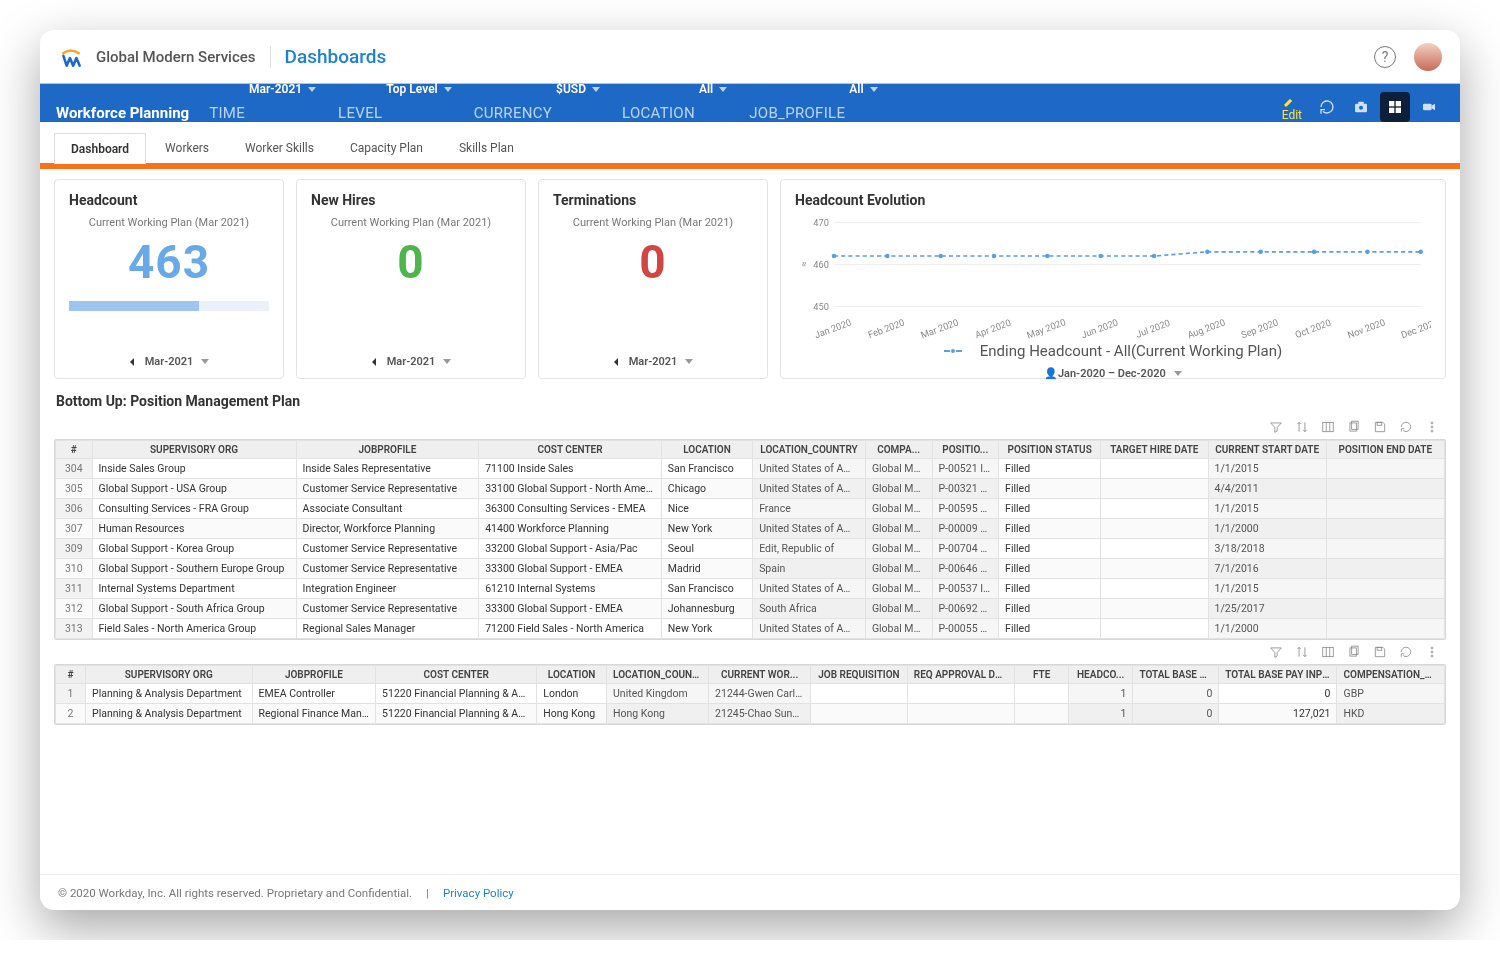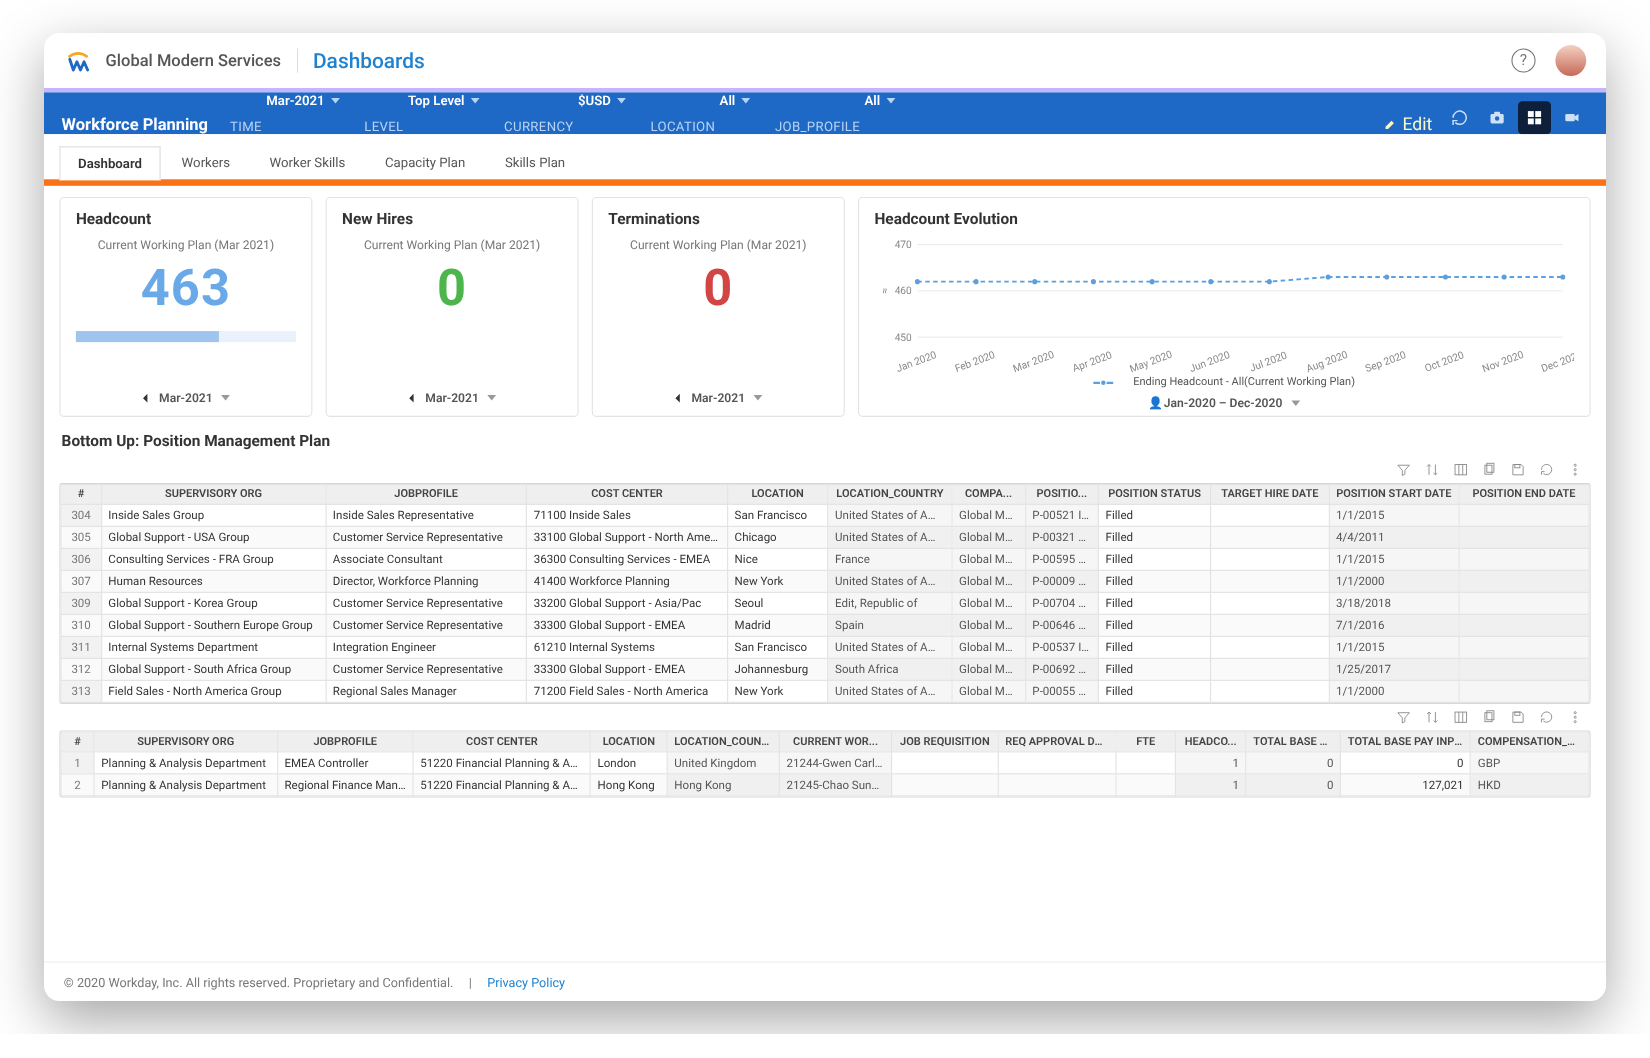--- a/index.html
+++ b/index.html
@@ -1,37 +1,37 @@
 <!DOCTYPE html>
 <html><head>
 <meta charset="utf-8">
 <style>
 * { box-sizing: border-box; margin: 0; padding: 0; }
 html, body { font-family: -apple-system, BlinkMacSystemFont, "Segoe UI", Roboto, Arial, sans-serif; font-size: 12px; color: #333; background: #fff; }
 .frame { width: 1420px; height: 880px; margin: 30px auto; border-radius: 14px; box-shadow: 0 18px 50px rgba(0,0,0,0.35); overflow: hidden; display: flex; flex-direction: column; background: #fff; }
-.topbar { height: 54px; display: flex; align-items: center; padding: 0 18px; border-bottom: 4px solid #c4b5fd; text-align: right; }
+.topbar { height: 54px; display: flex; align-items: center; padding: 0 18px; border-bottom: 1px solid #c4b5fd; text-align: right; }
 .logo { width: 26px; height: 26px; margin-right: 12px; position: relative; }
 .logo svg { width: 100%; height: 100%; }
 .brand { font-size: 15px; color: #555; font-weight: 500; }
 .divider-v { width: 1px; height: 22px; background: #ddd; margin: 0 14px; }
 .crumb { color: #1f82d0; font-size: 19px; font-weight: 500; }
 .topbar .spacer { flex: 1; }
 .help-icon { width: 22px; height: 22px; border: 1.8px solid #777; border-radius: 50%; display: flex; align-items: center; justify-content: center; color: #777; font-size: 14px; margin-right: 18px; cursor: pointer; }
 .avatar { width: 28px; height: 28px; border-radius: 50%; background: linear-gradient(#f3d0c0,#c76a5a); overflow: hidden; }
 .bluebar { height: 38px; background: #1e69c6; color: #fff; display: flex; align-items: flex-end; padding: 0 16px; font-size: 13px; }
 .bluebar .title { font-weight: 700; font-size: 15px; margin-right: 20px; }
 .filter { display: flex; align-items: center; margin-right: 22px; cursor: pointer; }
-.filter .lbl { color: #b9d4f3; font-size: 12px; margin-right: 4px; letter-spacing: .3px; margin-top: 48px; }
+.filter .lbl { color: #b9d4f3; font-size: 15px; margin-right: 4px; letter-spacing: .3px; margin-top: 48px; }
 .filter .val { font-weight: 600; font-size: 12px; }
 .filter .caret, .dropdown .caret { width: 0; height: 0; border-left: 4px solid transparent; border-right: 4px solid transparent; border-top: 5px solid #b9d4f3; margin-left: 6px; }
 .bluebar .spacer { flex: 1; }
 .iconbtn { width: 30px; height: 30px; display: flex; align-items: center; justify-content: center; color: #cfe1f7; cursor: pointer; border-radius: 4px; margin-left: 4px; }
 .iconbtn.active { background: #0d1f3a; color: #fff; }
 .iconbtn svg { width: 16px; height: 16px; }
-.edit-btn { display: flex; align-items: center; color: #fef9c3; font-size: 16px; cursor: pointer; margin-right: 6px; }
+.edit-btn { display: flex; align-items: center; color: #fde047; font-size: 12px; cursor: pointer; margin-right: 6px; flex-direction: column; }
 .edit-btn svg { width: 13px; height: 13px; margin-right: 4px; }
 .tabs { display: flex; padding: 10px 14px 0; border-bottom: 6px solid #f97316; background:#fff; }
 .tab { padding: 8px 16px; font-size: 12px; color: #555; border: 1px solid transparent; border-bottom: none; cursor: pointer; background:#f6f6f6; margin-right:2px;}
 .tab.active { background:#fff; border-color: #ddd; font-weight: 600; color:#333; position:relative; top:1px;}
 .tab:not(.active){background:transparent;}
 .content { flex: 1; overflow: auto; padding: 10px 14px 14px; background:#fff;}
 .cards { display: flex; gap: 12px; }
 .card { border: 1px solid #e3e3e3; border-radius: 4px; padding: 12px 14px 10px; display:flex; flex-direction:column;}
 .card.small { width: 230px; height:200px;}
 .card.chart { flex: 1; height:200px;}
@@ -44,21 +44,21 @@
 .progress { height:10px; background:#eaf1fb; margin-top:12px;}
 .progress .fill{height:100%; background:#9fc5ee; width:65%;}
 .card .spacer{flex:1;}
 .dropdown { display:flex; align-items:center; justify-content:center; font-size:11px; color:#555; font-weight:600; cursor:pointer; padding-top:6px; border-top:1px solid transparent;}
 .dropdown svg{width:10px;height:10px;margin-right:6px;fill:#333;}
 .dropdown .caret{border-top-color:#999; margin-left:8px;}
 .chart-area{flex:1; position:relative;}
 .chart-svg{width:100%; height:100%;}
 .axis-label{font-size:9px; fill:#888;}
 .tick-label{font-size:9px; fill:#888;}
-.legend{display:flex; align-items:center; justify-content:center; gap:18px; font-size:10px; color:#555; margin-top:2px;}
+.legend{display:flex; align-items:center; justify-content:center; gap:18px; font-size:15px; color:#555; margin-top:2px;}
 .legend .swatch-line{width:18px;height:0;border-top:2px dashed #5a9fe0; position:relative;}
 .legend .swatch-line::after{content:'';position:absolute;left:7px;top:-3px;width:4px;height:4px;background:#5a9fe0;border-radius:50%;}
 .section-title{font-size:14px; font-weight:700; margin:14px 0 6px 2px;}
 .table-toolbar{display:flex; justify-content:flex-end; gap:10px; padding:4px 6px; color:#888;}
 .table-toolbar .tbtn{cursor:pointer; width:16px;height:16px; display:flex;align-items:center;justify-content:center;}
 .table-toolbar svg{width:14px;height:14px;stroke:#888;fill:none;stroke-width:1.4;}
 .grid{border:1px solid #d7d7d7; border-radius:2px; overflow:hidden; font-size:10.5px;}
 .grid table{border-collapse:collapse; width:100%; table-layout:fixed;}
 .grid th, .grid td{border:1px solid #e2e2e2; padding:3px 6px; text-align:left; white-space:nowrap; overflow:hidden; text-overflow:ellipsis;}
 .grid thead th{background:#efefef; font-weight:600; font-size:10px; color:#444; text-align:center;}
@@ -320,21 +320,21 @@
               <th>#</th>
               <th>SUPERVISORY ORG</th>
               <th>JOBPROFILE</th>
               <th>COST CENTER</th>
               <th>LOCATION</th>
               <th>LOCATION_COUNTRY</th>
               <th>COMPA...</th>
               <th>POSITIO...</th>
               <th>POSITION STATUS</th>
               <th>TARGET HIRE DATE</th>
-              <th>POSITION START DATE</th>
+              <th>CURRENT START DATE</th>
               <th>POSITION END DATE</th>
             </tr>
           </thead>
           <tbody>
             <tr>
               <td class="rownum">304</td>
               <td>Inside Sales Group</td>
               <td>Inside Sales Representative</td>
               <td>71100 Inside Sales</td>
               <td>San Francisco</td>

